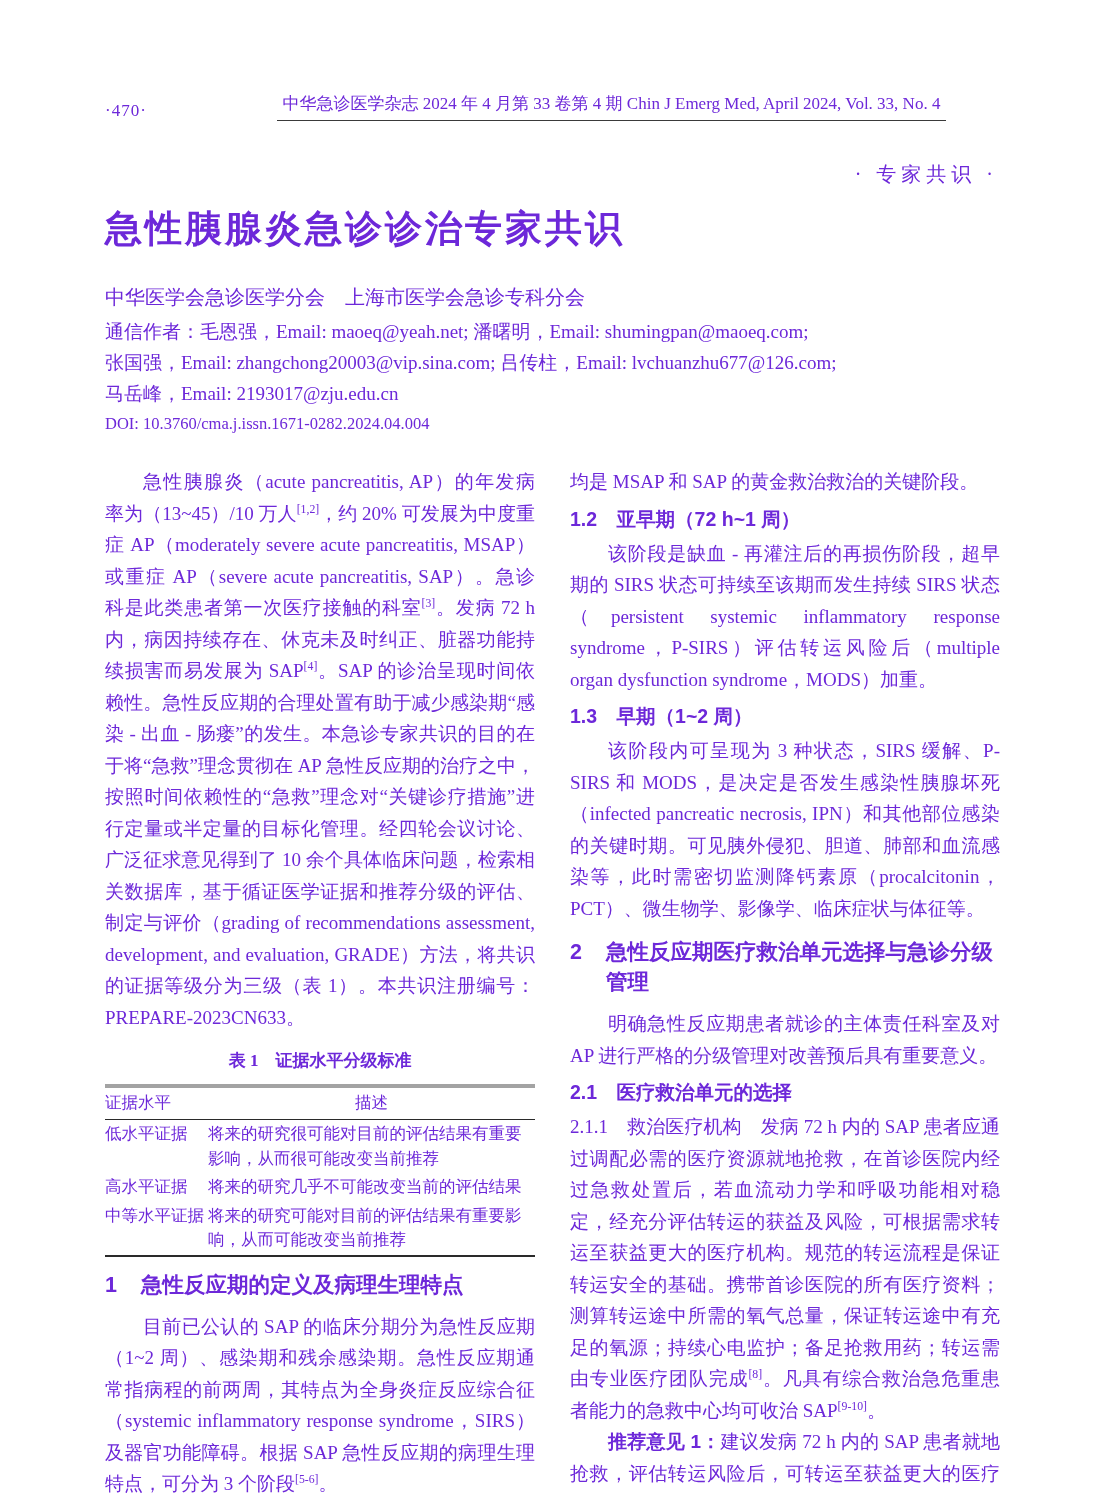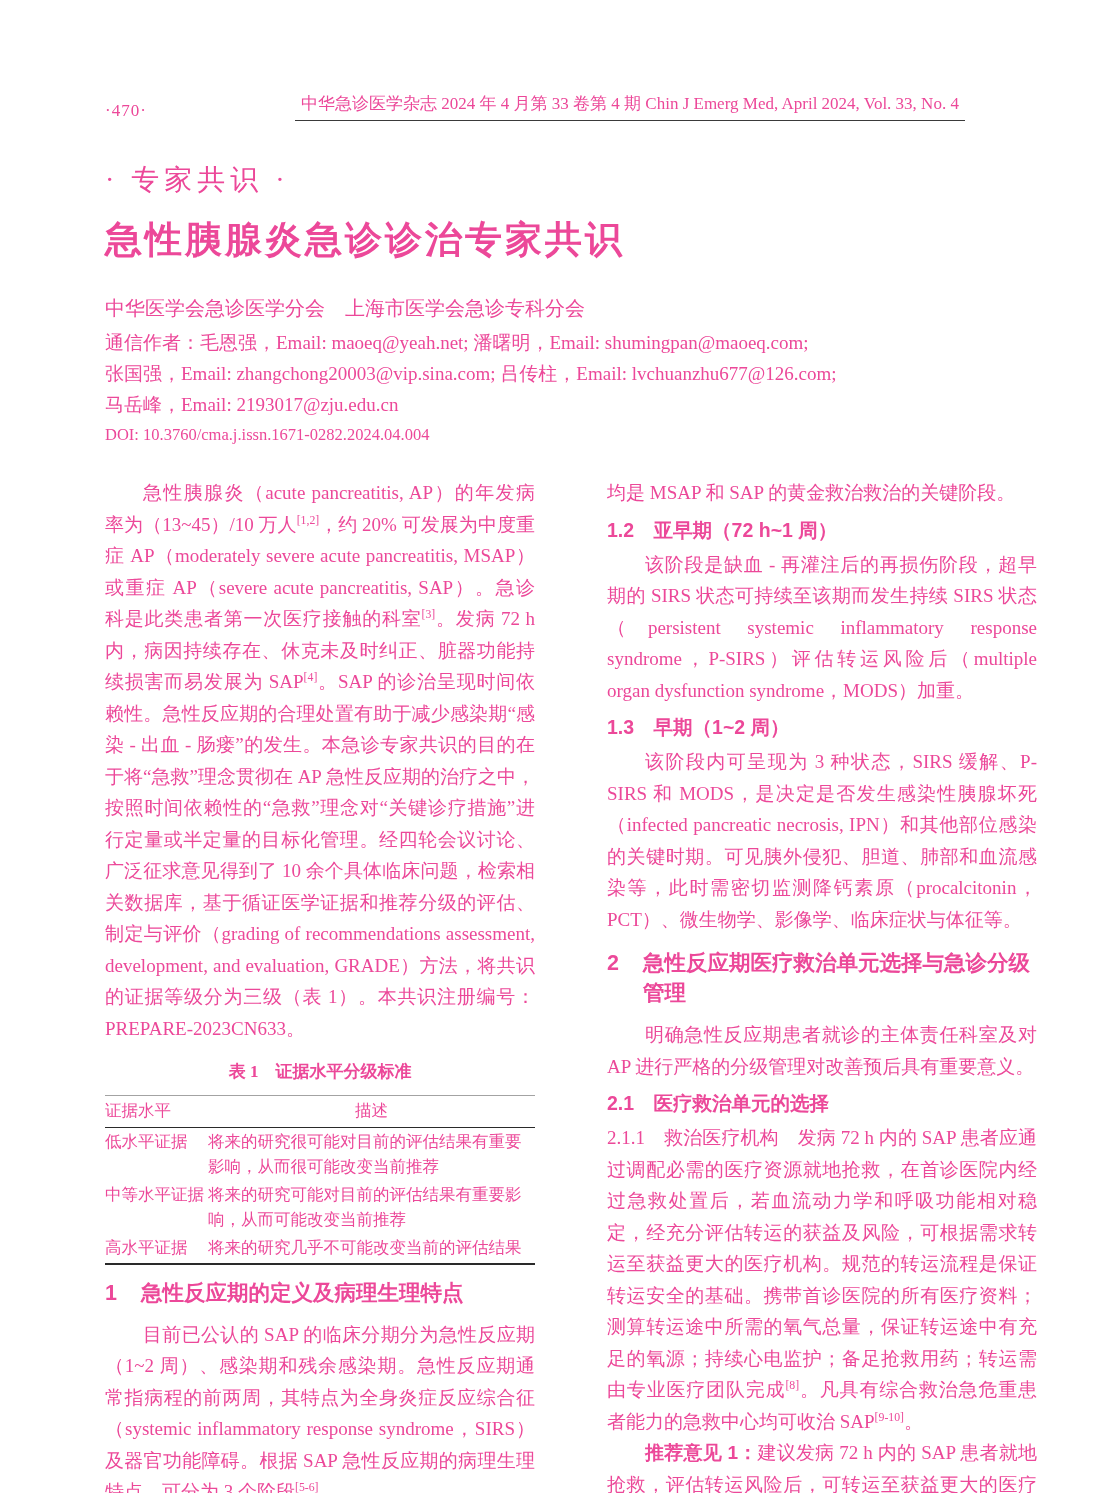--- a/index.html
+++ b/index.html
@@ -2,32 +2,32 @@
 <html><head>
 <meta charset="utf-8">
 <style>
   * { margin:0; padding:0; box-sizing:border-box; }
   html,body { background:#ffffff; }
   .page {
     position:relative;
     width:1100px; height:1493px;
     margin:0 auto;
     background:#ffffff;
-    color:#ec4899;
+    color:#6d28d9;
     font-family:"Liberation Serif","DejaVu Serif",serif;
-    padding:92px 63px 0 105px;
+    padding:92px 100px 0 105px;
     overflow:hidden;
   }
   
   .running-head { display:flex; align-items:flex-end; font-size:17px; }
   .page-num { width:118px; flex:none; letter-spacing:1px; }
   .journal-wrap { flex:1; text-align:center; }
   .journal-line { display:inline-block; border-bottom:1.5px solid #3a3a3a; padding:0 6px 5px 6px; white-space:nowrap; }
   
-  .article-type { text-align:left; font-size:28px; letter-spacing:5px; margin-top:40px; padding-right:2px; }
+  .article-type { text-align:right; font-size:20px; letter-spacing:5px; margin-top:40px; padding-right:2px; }
   .article-title { font-size:37px; font-weight:bold; letter-spacing:3px; margin-top:16px; }
   .affiliation { margin-top:28px; font-size:20px; line-height:30px; }
   .corr-line { font-size:19px; line-height:31px; }
   .corr-block { margin-top:4px; }
   .doi { font-size:16.5px; margin-top:5px; }
   
   .body-columns { display:flex; justify-content:space-between; margin-top:32px; }
   .col { width:430px; font-size:19px; line-height:31.5px; text-align:justify; }
   .para { text-indent:2em; }
   .para.flush { text-indent:0; }
@@ -49,21 +49,21 @@
   }
   
   .tbl-caption {
     text-align:center; font-weight:bold; font-size:17px;
     font-family:Liberation Serif, serif;
     margin:12px 0 7px 0; text-indent:0;
   }
   table.evidence {
     width:100%; border-collapse:collapse;
     font-size:16.5px; line-height:24.5px;
-    border-top:1px solid #a3a3a3; border-bottom:2px solid #2a2a2a;
+    border-top:4px solid #a3a3a3; border-bottom:2px solid #2a2a2a;
     margin-bottom:6px;
   }
   table.evidence th {
     font-weight:normal; border-bottom:1.2px solid #2a2a2a; padding:3px 0 4px 0;
   }
   table.evidence th.c-level { text-align:left; }
   table.evidence th.c-desc  { text-align:center; }
   table.evidence td { vertical-align:top; padding:2px 0; text-align:left; }
   table.evidence td.c-level { width:102px; padding-right:4px; white-space:nowrap; }
 </style>
@@ -102,26 +102,26 @@
             <th class="c-level">证据水平</th>
             <th class="c-desc">描述</th>
           </tr>
         </thead>
         <tbody>
           <tr>
             <td class="c-level">低水平证据</td>
             <td>将来的研究很可能对目前的评估结果有重要影响，从而很可能改变当前推荐</td>
           </tr>
           <tr>
+            <td class="c-level">高水平证据</td>
+            <td>将来的研究几乎不可能改变当前的评估结果</td>
+          </tr>
+          <tr>
             <td class="c-level">中等水平证据</td>
             <td>将来的研究可能对目前的评估结果有重要影响，从而可能改变当前推荐</td>
-          </tr>
-          <tr>
-            <td class="c-level">高水平证据</td>
-            <td>将来的研究几乎不可能改变当前的评估结果</td>
           </tr>
         </tbody>
       </table>
 
       <div class="h-sec">
         <span class="num">1</span>
         <span class="txt">急性反应期的定义及病理生理特点</span>
       </div>
       <p class="para">目前已公认的 SAP 的临床分期分为急性反应期（1~2 周）、感染期和残余感染期。急性反应期通常指病程的前两周，其特点为全身炎症反应综合征（systemic inflammatory response syndrome，SIRS）及器官功能障碍。根据 SAP 急性反应期的病理生理特点，可分为 3 个阶段<sup>[5-6]</sup>。</p>
 

